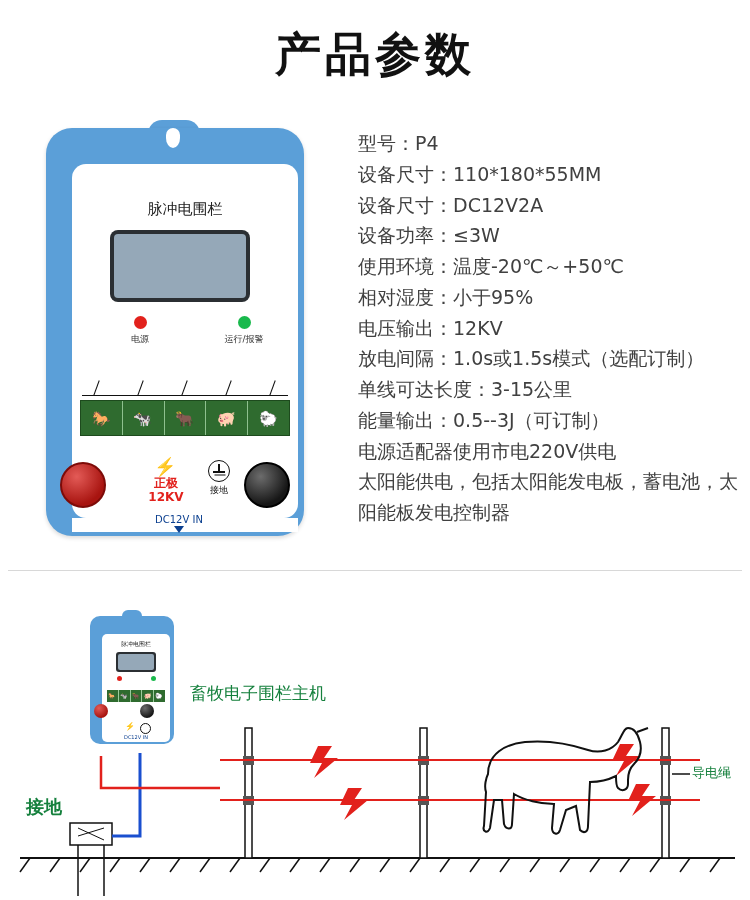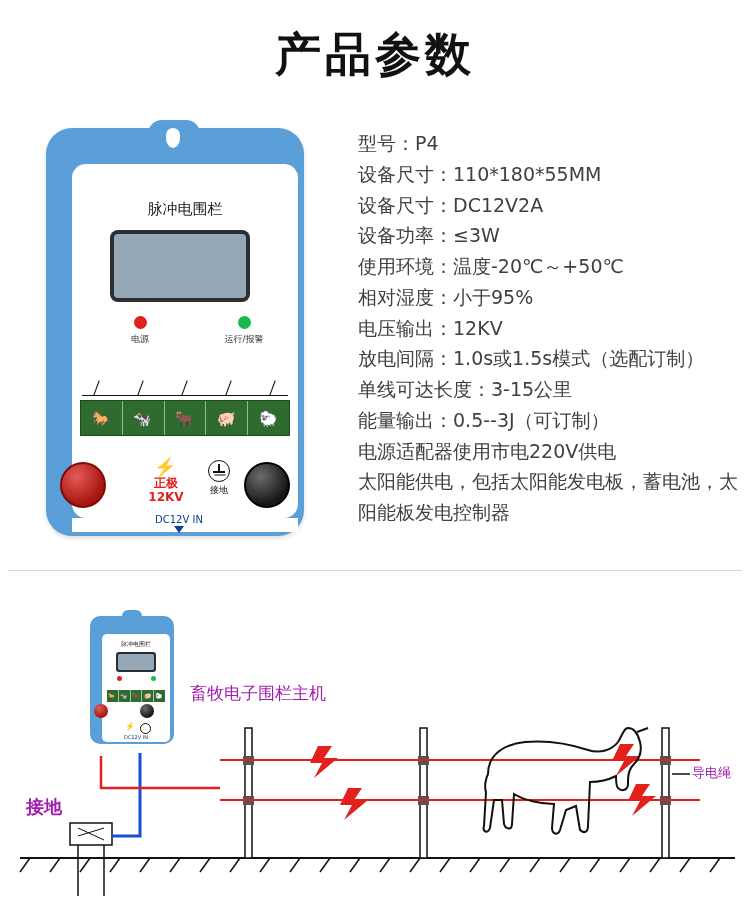--- a/index.html
+++ b/index.html
@@ -308,21 +308,21 @@
     position: absolute;
     left: 0;
     top: 578px;
     width: 750px;
     height: 322px;
   }
   .diagram svg { display: block; }
   .dg-label {
     position: absolute;
     font-family: "DejaVu Sans", sans-serif;
-    color: #a21caf;
+    color: #15803d;
   }
   .dg-host-label {
     left: 190px;
     top: 682px;
     font-size: 17px;
   }
   .dg-ground-label {
     left: 26px;
     top: 795px;
     font-size: 18px;

